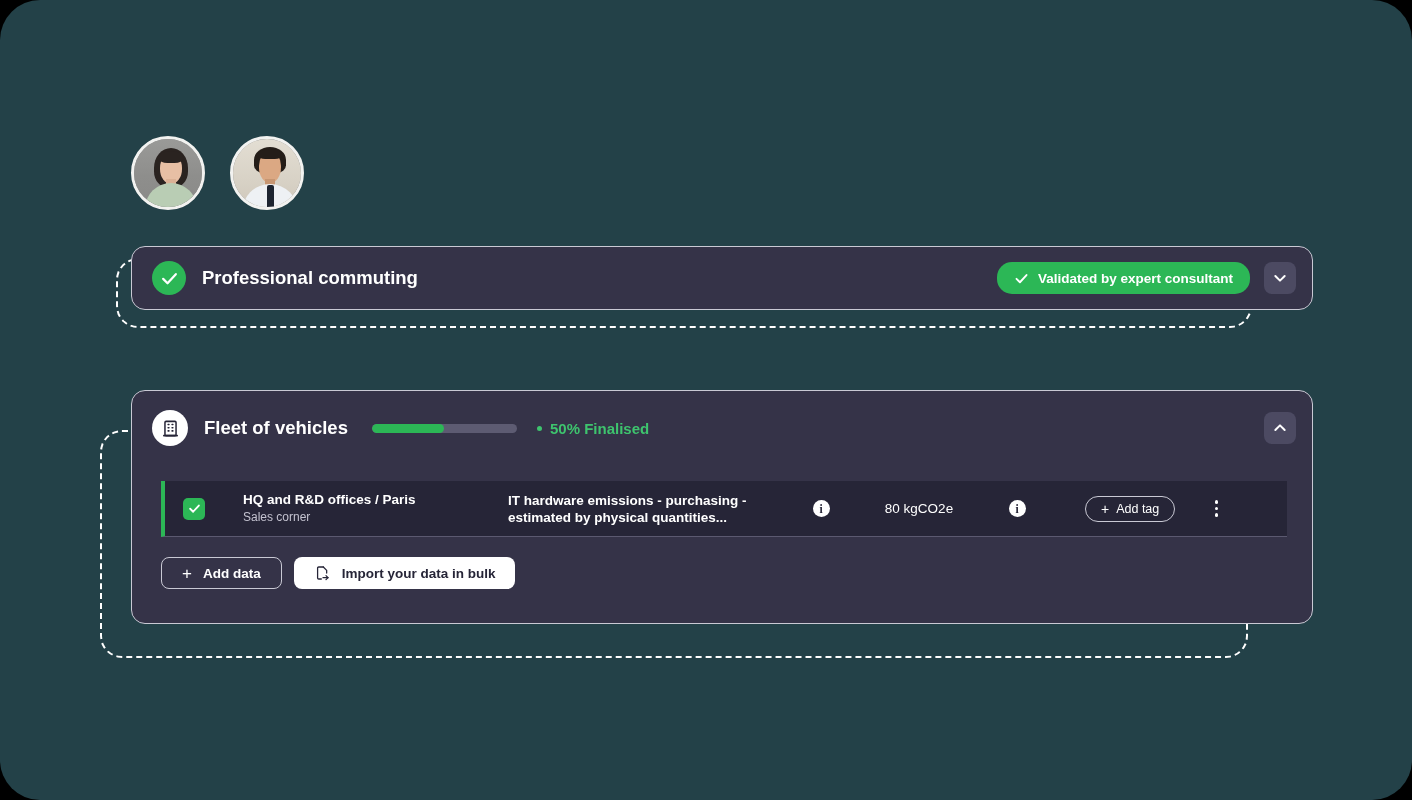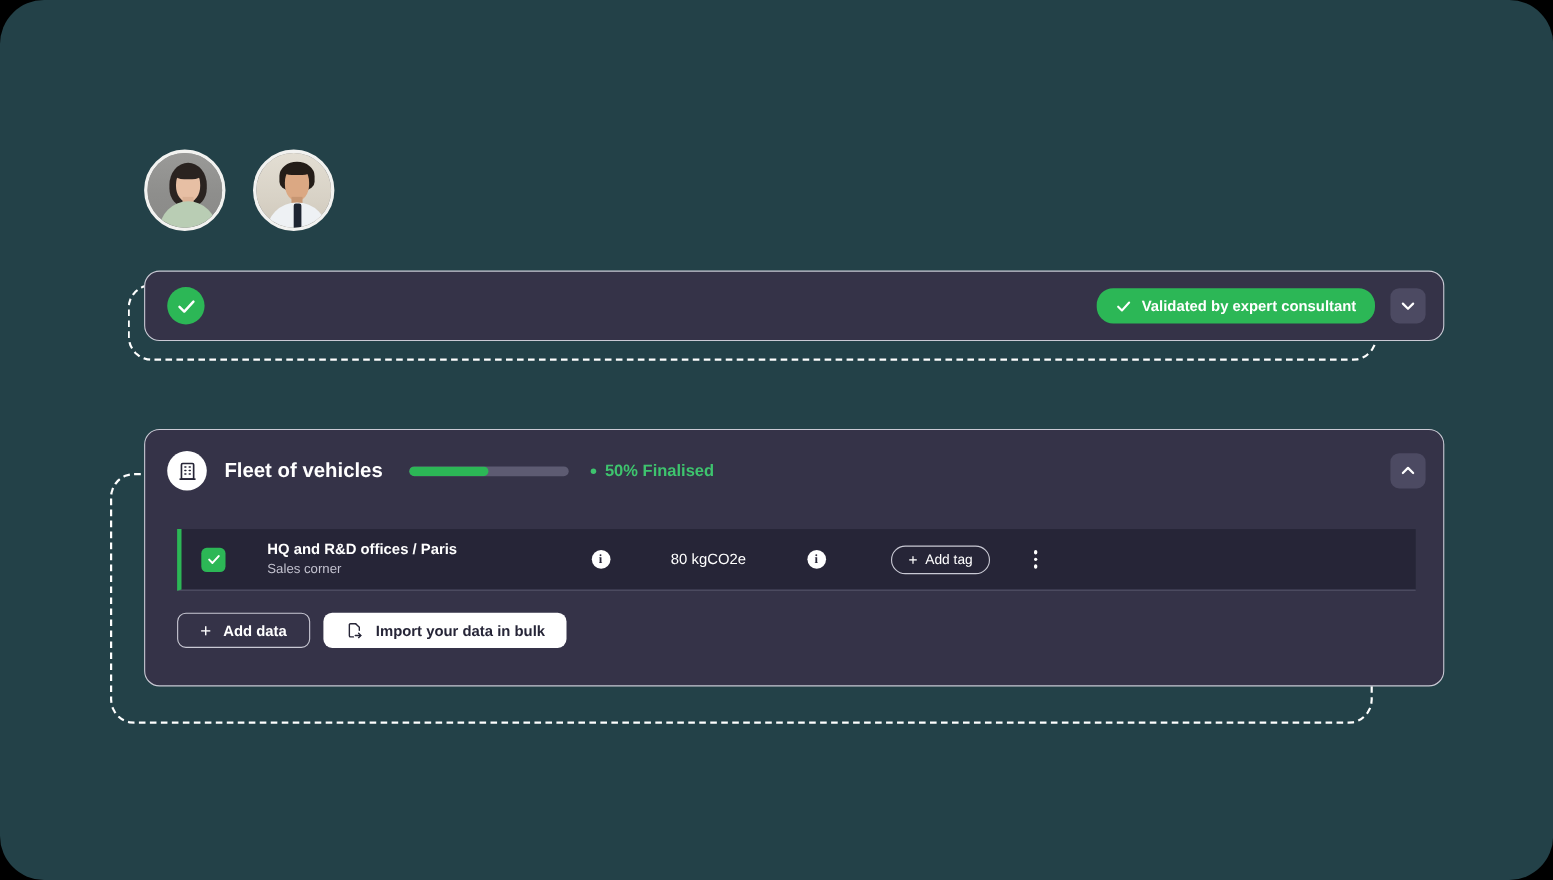--- a/index.html
+++ b/index.html
@@ -221,20 +221,21 @@
   <div class="dashed dashed-1"></div>
   <div class="dashed dashed-2"></div>
 
   <div class="card card-commuting">
     <div class="card-head">
       <div class="check-circle">
         <svg viewBox="0 0 24 24" fill="none" stroke="#ffffff" stroke-width="2.8" stroke-linecap="round" stroke-linejoin="round">
             <polyline points="4,12.5 9.5,18 20,6.5"></polyline>
           </svg>
       </div>
+      <div class="card-title">Professional commuting</div>
       <div class="spacer"></div>
       <button class="btn-validated">
         <svg viewBox="0 0 24 24" fill="none" stroke="#ffffff" stroke-width="3" stroke-linecap="round" stroke-linejoin="round">
             <polyline points="4,12.5 9.5,18 20,6.5"></polyline>
           </svg>
         <span>Validated by expert consultant</span>
       </button>
       <button class="icon-btn">
         <svg viewBox="0 0 24 24" fill="none" stroke="#ffffff" stroke-width="3" stroke-linecap="round" stroke-linejoin="round">
             <polyline points="5,9 12,16 19,9"></polyline>
@@ -279,20 +280,21 @@
       <div class="data-row">
         <div class="cb">
           <svg viewBox="0 0 24 24" fill="none" stroke="#ffffff" stroke-width="3.4" stroke-linecap="round" stroke-linejoin="round">
               <polyline points="4,12.5 9.5,18 20,6.5"></polyline>
             </svg>
         </div>
         <div class="col-site">
           <div class="site-name">HQ and R&amp;D offices / Paris</div>
           <div class="site-sub">Sales corner</div>
         </div>
+        <div class="col-desc">IT hardware emissions - purchasing - estimated by physical quantities...</div>
         <div class="col-i1">
           <div class="info-ic">i</div>
         </div>
         <div class="col-val">80 kgCO2e</div>
         <div class="col-i2">
           <div class="info-ic">i</div>
         </div>
         <button class="btn-tag">
           <span class="plus">+</span>
           <span>Add tag</span>

